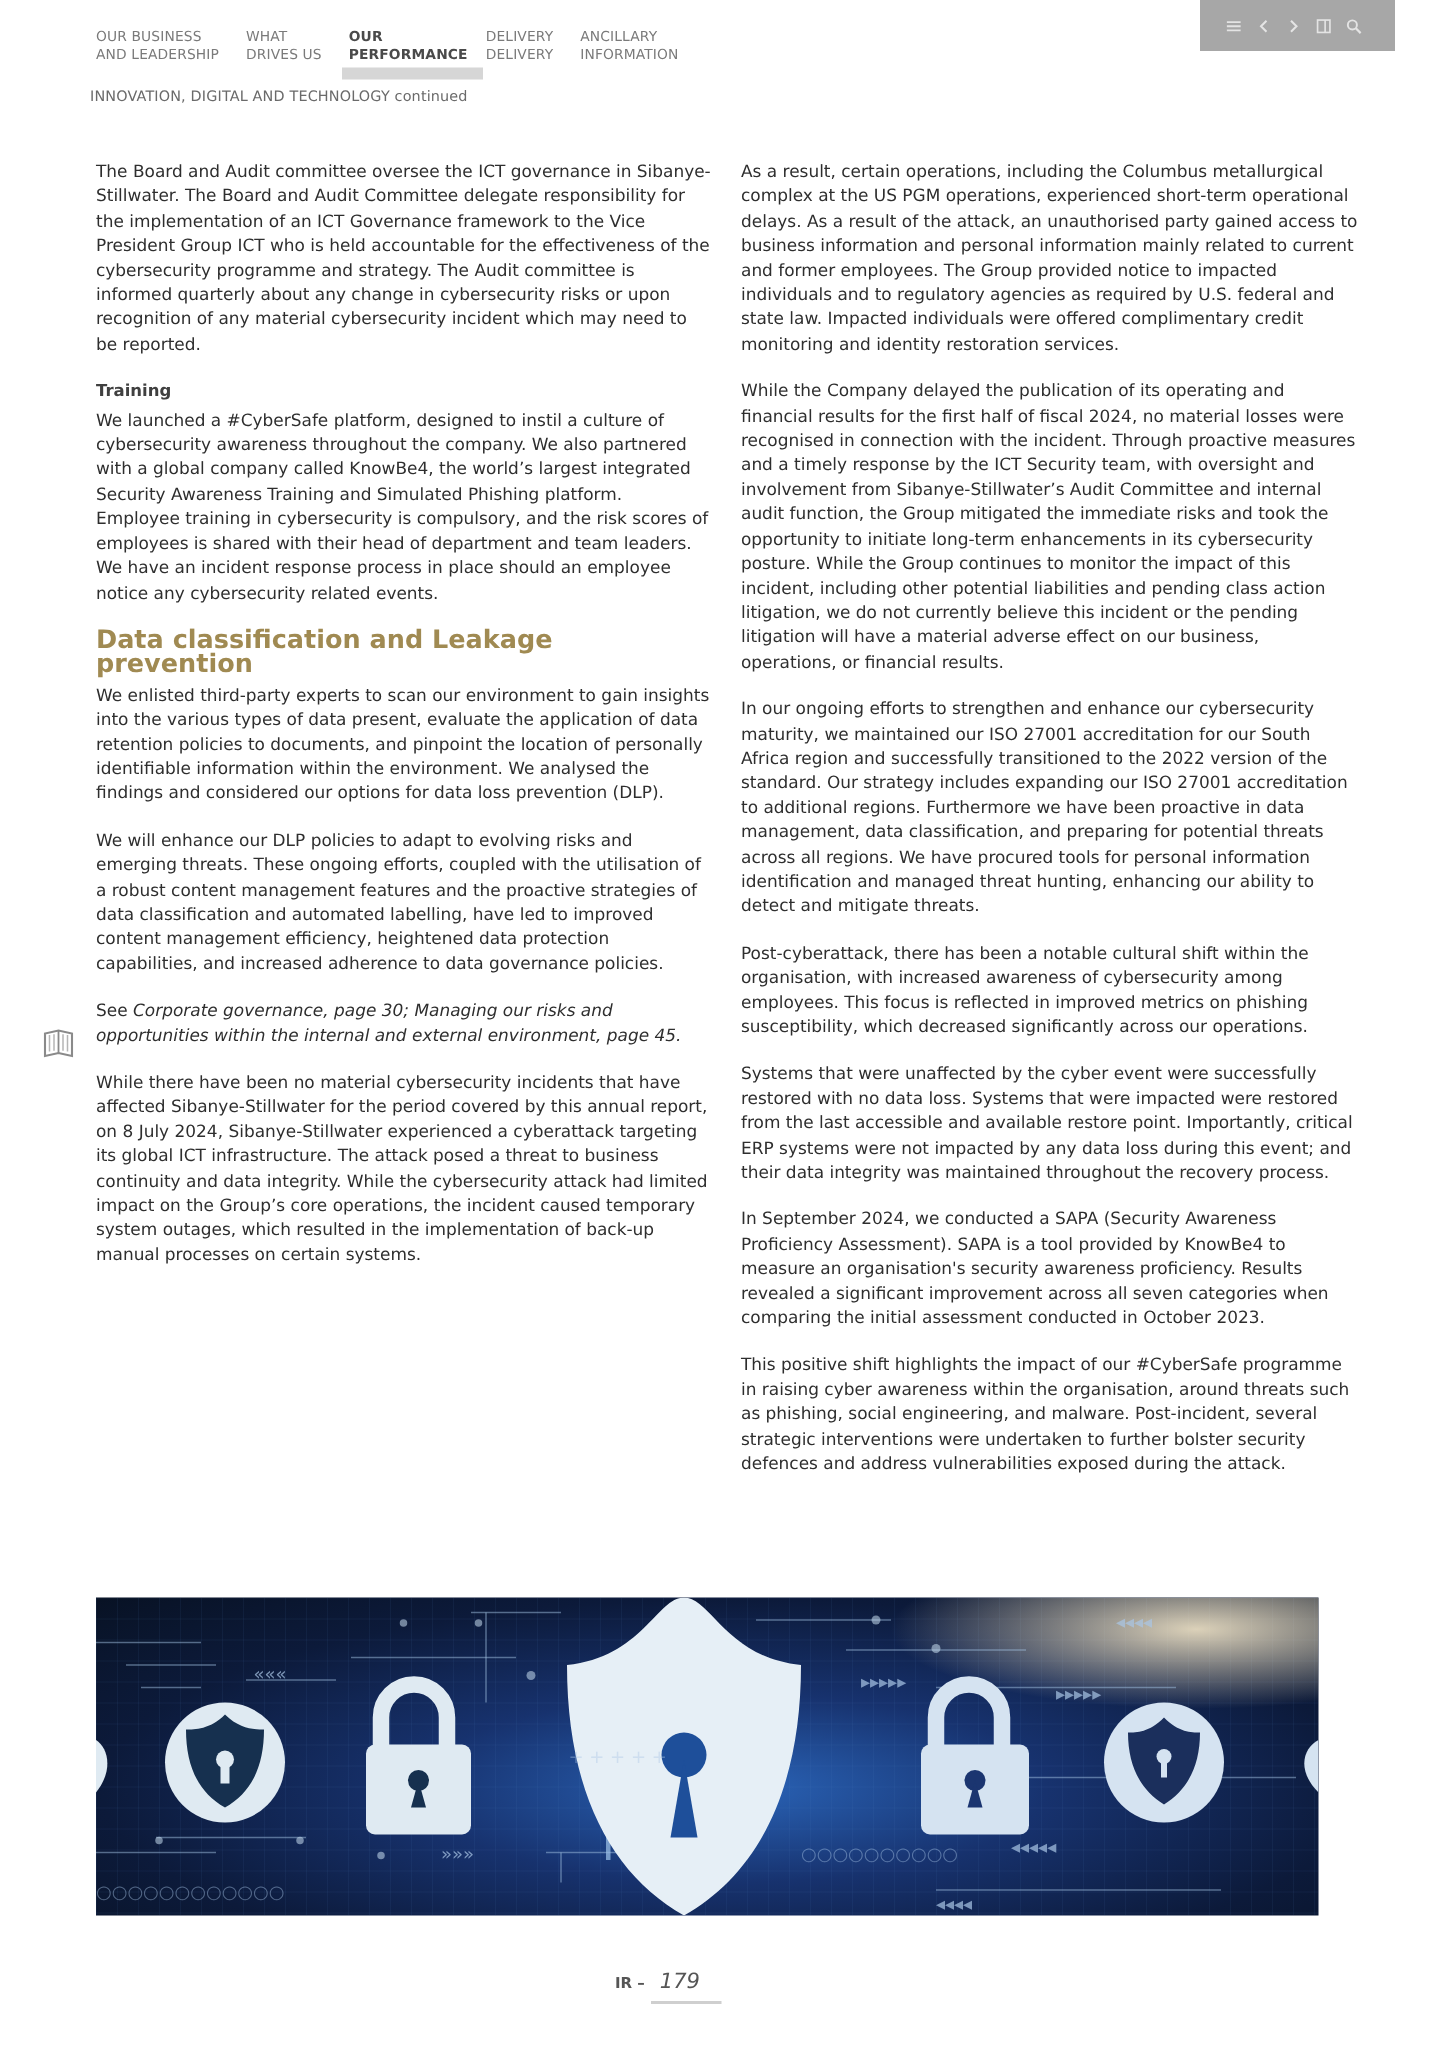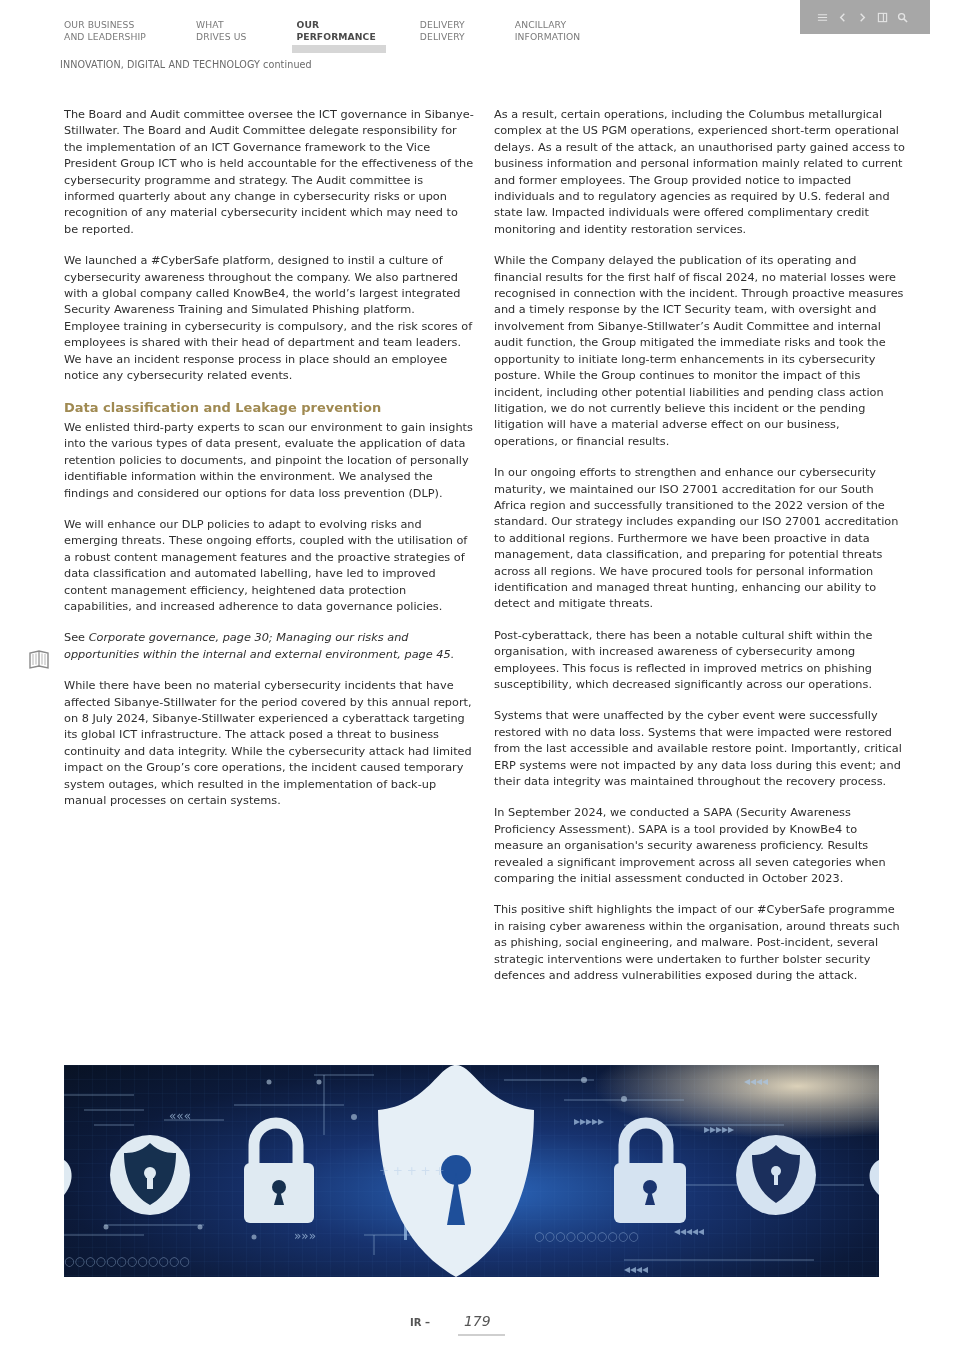--- a/index.html
+++ b/index.html
@@ -1,46 +1,46 @@
 <!DOCTYPE html>
 <html><head>
 <meta charset="utf-8">
 <style>
   * { box-sizing: border-box; margin: 0; padding: 0; }
   html, body { width: 965px; height: 1365px; background: #ffffff; overflow: hidden; }
   body { position: relative; font-family: "DejaVu Sans", "Liberation Sans", sans-serif; color: #2b2b2b; }
 
-  .topnav { position: absolute; top: 19px; left: 64px; display: flex; gap: 32px; }
+  .topnav { position: absolute; top: 19px; left: 64px; display: flex; }
   .nav-item { font-size: 9.2px; line-height: 11.5px; color: #7a7a7a; letter-spacing: 0.1px; margin-right: 18px; position: relative; white-space: nowrap; cursor: pointer; }
   .nav-item .l1, .nav-item .l2 { display: block; }
   .nav-item.active { color: #4a4a4a; font-weight: bold; }
   .nav-item.active::after { content: ""; position: absolute; left: -4px; right: -10px; top: 26px; height: 8px; background: #d6d6d6; }
 
   .toolbar { position: absolute; top: 0; left: 800px; width: 130px; height: 34px; background: #a7a7a7; display: flex; align-items: center; justify-content: flex-start; padding-left: 16px; gap: 8px; }
   .tb-btn { width: 12px; height: 12px; display: flex; align-items: center; justify-content: center; cursor: pointer; }
   .tb-btn svg { width: 11px; height: 11px; }
 
   .section-label { position: absolute; top: 59px; left: 60px; font-size: 9.6px; color: #6a6a6a; letter-spacing: 0.1px; text-align: center; }
 
   .col { position: absolute; top: 107px; font-size: 11.3px; line-height: 16.4px; color: #2e2e2e; }
   .col-left { left: 64px; width: 410px; }
   .col-right { left: 494px; width: 412px; }
   .col p { margin-bottom: 15px; }
   .sub-h { font-weight: bold; font-size: 11px; color: #404040; margin-bottom: 3px; }
-  .h-gold { font-weight: bold; font-size: 13px; color: #a08a52; margin-top: 4px; margin-bottom: 4px; }
+  .h-gold { font-weight: bold; font-size: 17px; color: #a08a52; margin-top: 4px; margin-bottom: 4px; }
   .h-teal { font-weight: bold; font-size: 15px; color: #147a85; margin-top: 2px; margin-bottom: 3px; }
   .italic { font-style: italic; }
   .see-ref { position: relative; }
   .book-icon { position: absolute; left: -36px; top: 20px; width: 22px; height: 20px; }
 
   .hero { position: absolute; left: 64px; top: 1065px; width: 815px; height: 212px; overflow: hidden;
     background: radial-gradient(ellipse at 52% 60%, #2a64b8 0%, #17326e 35%, #0c1a3a 70%, #081224 100%); }
   .hero svg { width: 100%; height: 100%; display: block; }
 
-  .footer { position: absolute; top: 1313px; left: 410px; display: flex; align-items: baseline; gap: 34px; }
+  .footer { position: absolute; top: 1313px; left: 410px; display: flex; align-items: baseline; gap: 10px; }
   .footer .ir { font-size: 10px; font-weight: bold; color: #555; }
   .footer .pg { font-size: 14px; font-style: italic; color: #555; position: relative; }
   .footer .pg::after { content: ""; position: absolute; left: -6px; right: -14px; top: 21px; height: 2px; background: #cfcfcf; }
 </style>
 </head>
 <body>
 
 <nav class="topnav">
   <div class="nav-item">
     <span class="l1">OUR BUSINESS</span>
@@ -92,20 +92,21 @@
         <path d="M7.5 7.5L11 11" stroke="#e4e4e4" stroke-width="1.6"></path>
       </svg>
   </div>
 </div>
 
 <div class="section-label">INNOVATION, DIGITAL AND TECHNOLOGY continued</div>
 
 <div class="col col-left">
   <p>The Board and Audit committee oversee the ICT governance in Sibanye-Stillwater. The Board and Audit Committee delegate responsibility for the implementation of an ICT Governance framework to the Vice President Group ICT who is held accountable for the effectiveness of the cybersecurity programme and strategy. The Audit committee is informed quarterly about any change in cybersecurity risks or upon recognition of any material cybersecurity incident which may need to be reported.</p>
 
+  <div class="sub-h">Training</div>
   <p>We launched a #CyberSafe platform, designed to instil a culture of cybersecurity awareness throughout the company. We also partnered with a global company called KnowBe4, the world’s largest integrated Security Awareness Training and Simulated Phishing platform. Employee training in cybersecurity is compulsory, and the risk scores of employees is shared with their head of department and team leaders. We have an incident response process in place should an employee notice any cybersecurity related events.</p>
 
   <div class="h-gold">Data classification and Leakage prevention</div>
   <p>We enlisted third-party experts to scan our environment to gain insights into the various types of data present, evaluate the application of data retention policies to documents, and pinpoint the location of personally identifiable information within the environment. We analysed the findings and considered our options for data loss prevention (DLP).</p>
   <p>We will enhance our DLP policies to adapt to evolving risks and emerging threats. These ongoing efforts, coupled with the utilisation of a robust content management features and the proactive strategies of data classification and automated labelling, have led to improved content management efficiency, heightened data protection capabilities, and increased adherence to data governance policies.</p>
 
   <p class="see-ref">
     <svg class="book-icon" viewBox="0 0 22 20">
       <path d="M2 3v15l9-2 9 2V3l-9-2-9 2z" fill="none" stroke="#8a8a8a" stroke-width="1.4"></path>
       <path d="M11 1v15" stroke="#8a8a8a" stroke-width="1.2"></path>

